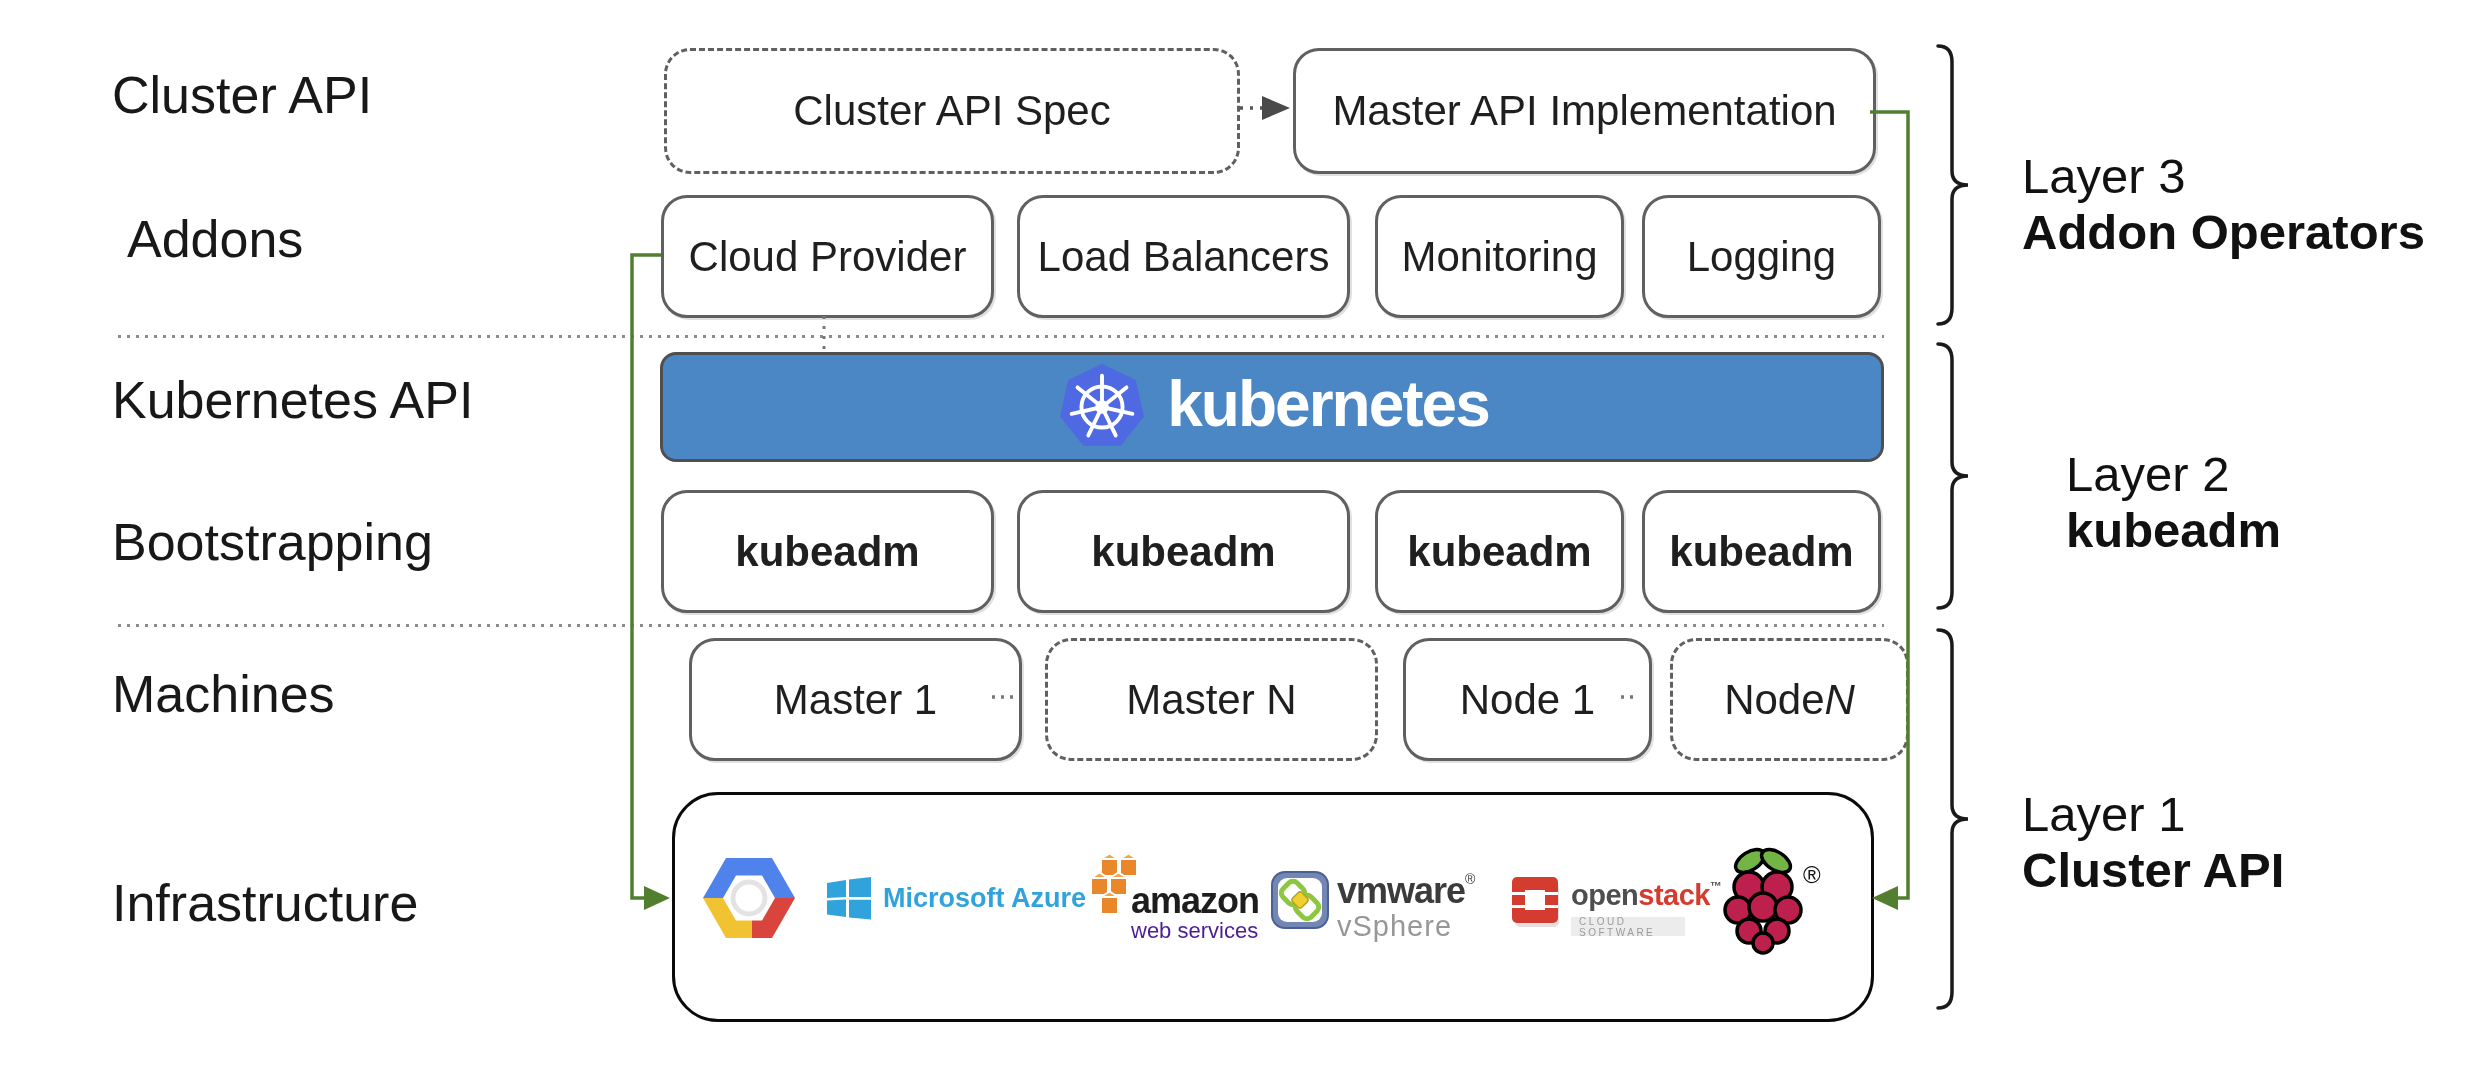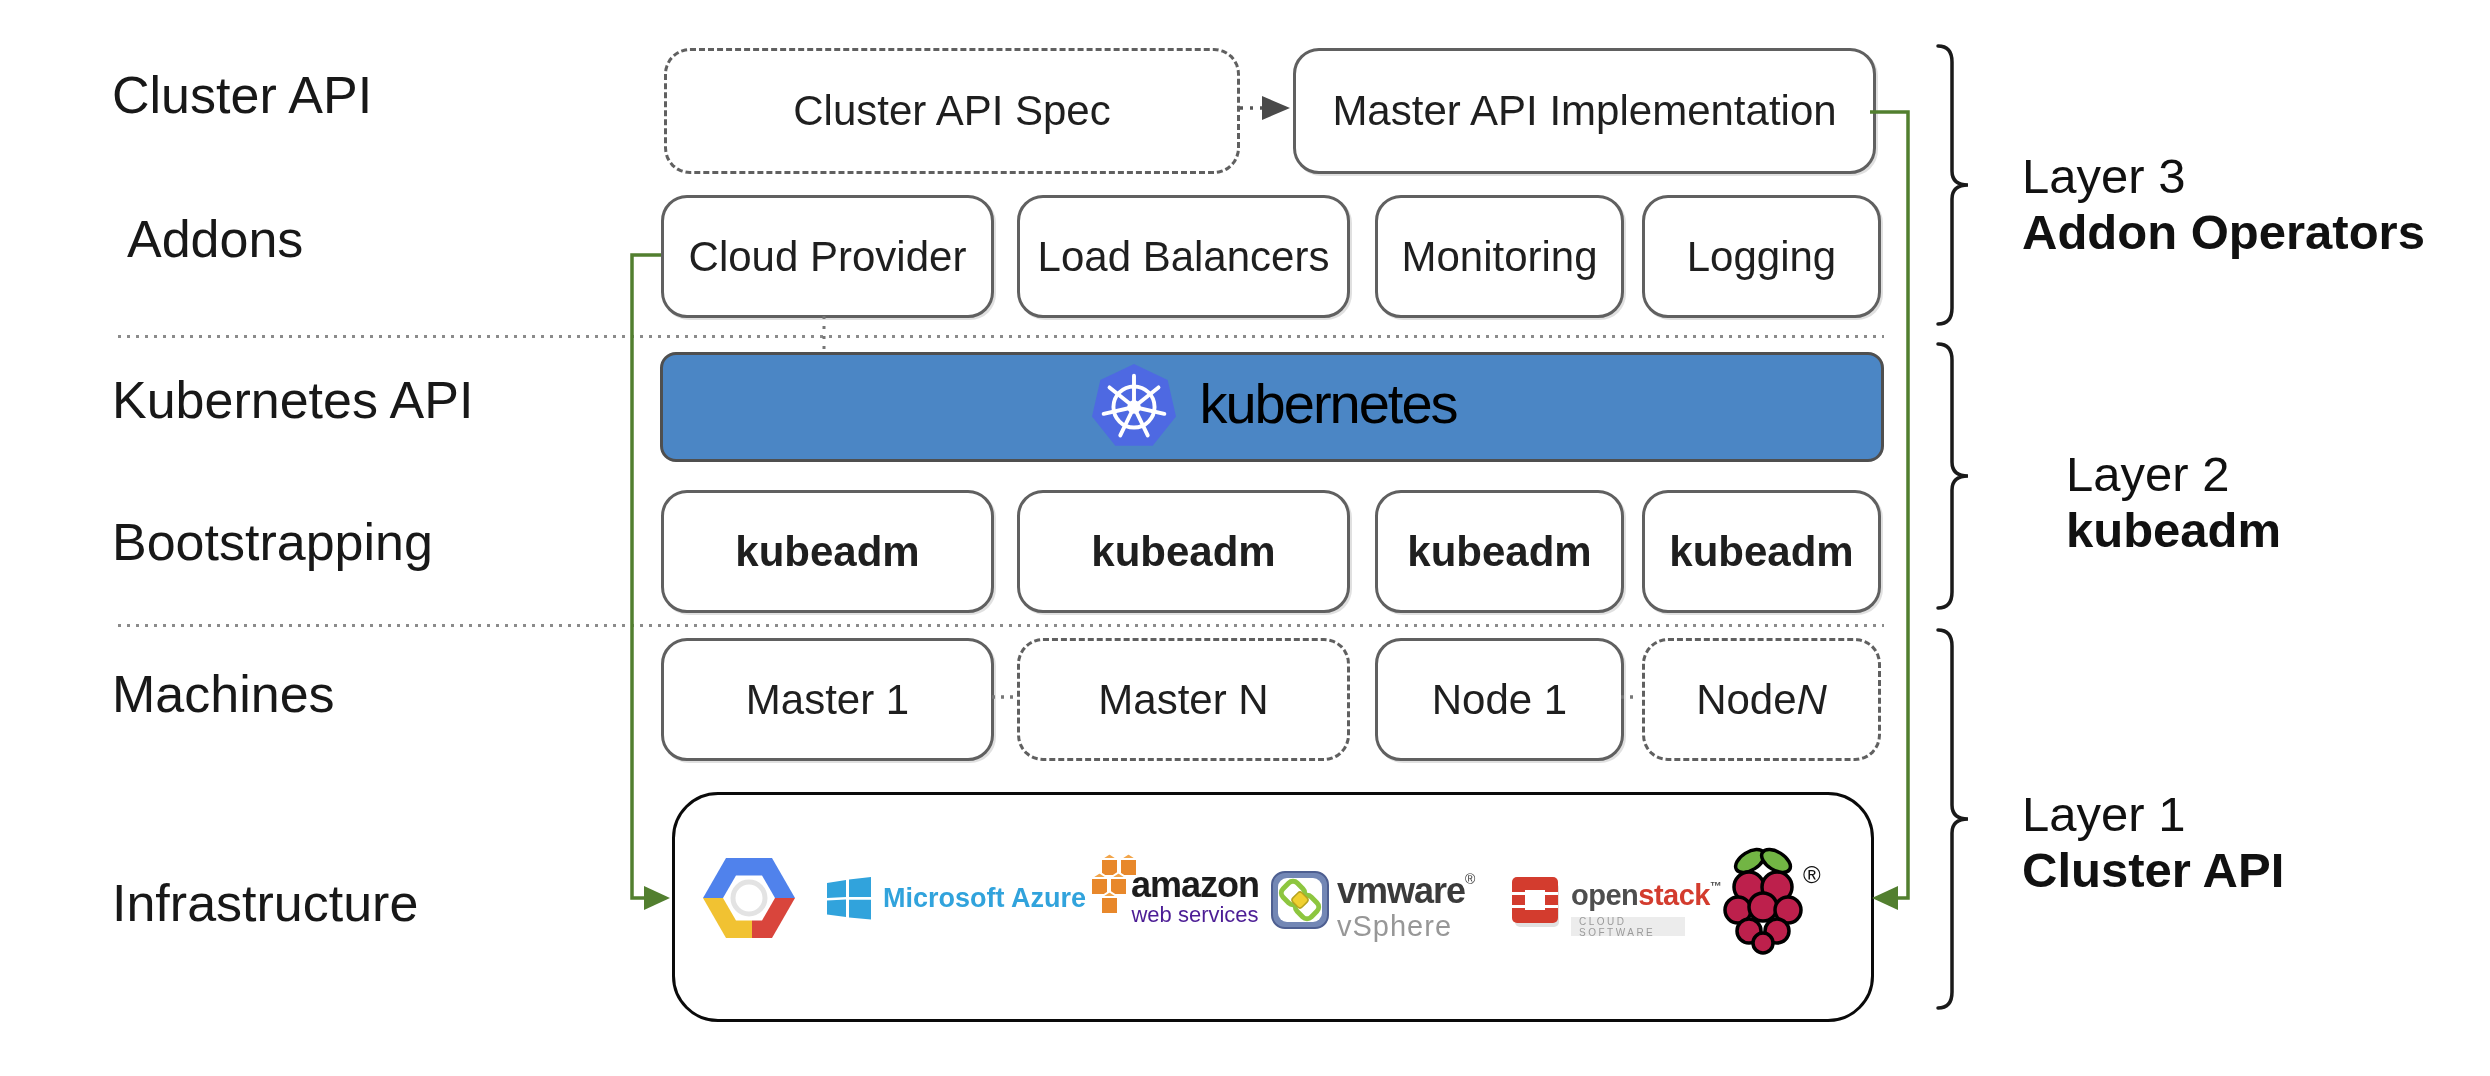--- a/index.html
+++ b/index.html
@@ -27,44 +27,44 @@
   #box-spec{left:664px;top:48px;width:570px;height:120px;}
   #box-impl{left:1293px;top:48px;width:577px;height:120px;}
 
   
   .c1{left:661px;width:327px;}
   .c2{left:1017px;width:327px;}
   .c3{left:1375px;width:243px;}
   .c4{left:1642px;width:233px;}
   .row-addons{top:195px;height:117px;}
   .row-kubeadm{top:490px;height:117px;}
-  .row-machines{top:638px;height:117px;}
+  .row-machines{top:638px;height:117px;margin-left:28px;}
 
   
   #banner{position:absolute;left:660px;top:352px;width:1218px;height:104px;
           background:#4b86c5;border:3px solid #4f4f4f;border-radius:16px;
           display:flex;align-items:center;justify-content:center;gap:18px;}
-  #banner .k8s-text{font-size:56px;font-weight:normal;color:#000000;letter-spacing:-2px;line-height:1;padding-bottom:6px;}
+  #banner .k8s-text{font-size:64px;font-weight:bold;color:#ffffff;letter-spacing:-2px;line-height:1;padding-bottom:6px;}
 
   
   .divider{position:absolute;left:118px;width:1766px;height:3px;
            background:repeating-linear-gradient(90deg,#8b8b8b 0 3px,transparent 3px 9px);}
   #divider-1{top:335px;}
   #divider-2{top:624px;}
 
   
   #infra-box{position:absolute;left:672px;top:792px;width:1196px;height:224px;
              background:#fff;border:3.5px solid #0a0a0a;border-radius:46px;}
   .logo{position:absolute;}
   
   #logo-azure{left:150px;top:80px;display:flex;align-items:center;gap:10px;}
   #logo-azure .azure-text{font-size:27px;font-weight:600;color:#31a3dc;white-space:nowrap;}
   
   #logo-aws{left:414px;top:56px;}
-  #logo-aws .aws-text{position:absolute;left:42px;top:16px;text-align:center;}
+  #logo-aws .aws-text{position:absolute;left:42px;top:32px;}
   .aws-line1{font-size:36px;font-weight:bold;color:#1d1d1d;line-height:36px;letter-spacing:-1px;}
   .aws-line2{font-size:22px;color:#4c1d95;line-height:24px;letter-spacing:0px;}
   
   #logo-vmware{left:596px;top:76px;}
   #logo-vmware .vm-text{position:absolute;left:66px;top:0px;white-space:nowrap;}
   .vm-line1{font-size:36px;font-weight:bold;color:#3b3b3b;letter-spacing:-1px;line-height:40px;}
   .vm-reg{font-size:14px;color:#3b3b3b;vertical-align:top;}
   .vm-line2{font-size:29px;color:#979797;line-height:30px;letter-spacing:1px;}
   
   #logo-openstack{left:834px;top:78px;}

